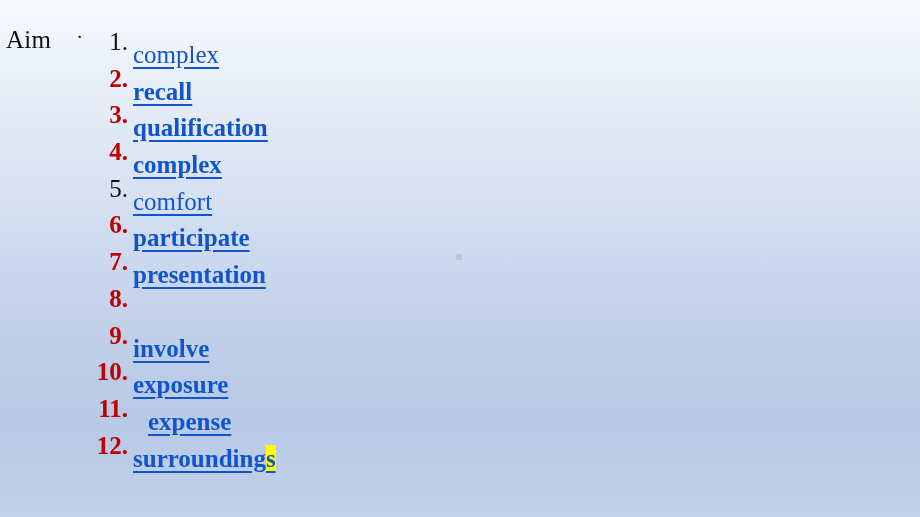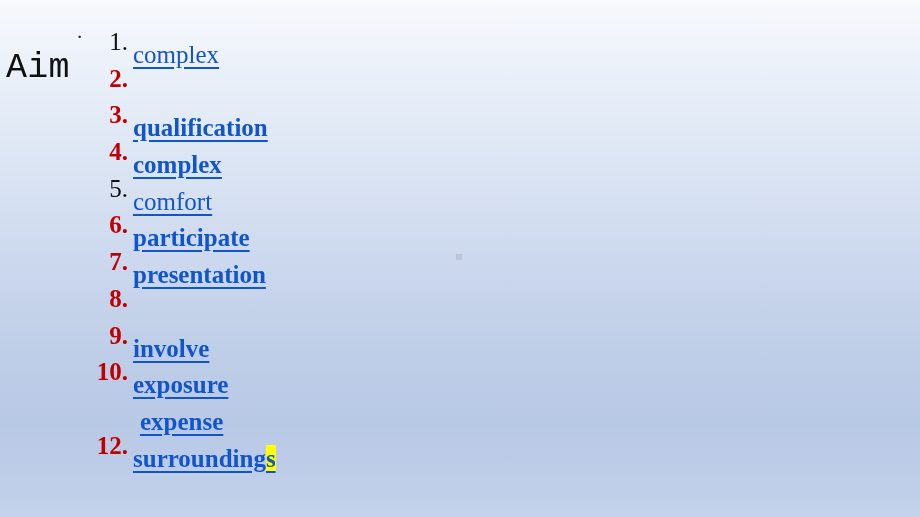--- a/index.html
+++ b/index.html
@@ -33,28 +33,27 @@
         #b8c9e6  82%,
         #bdcde8  91%,
         #c4d2eb 100%);
   }
 
   
   .title {
     position: absolute;
     left: 6px;
     top: 21px;
-    font-family: Liberation Mono, monospace;
-    font-size: 35px;
+    font-family: Liberation Serif, serif;
+    font-size: 25px;
     line-height: 38px;
     font-weight: 400;
     color: #111111;
     white-space: nowrap;
     letter-spacing: 0.2px;
-    margin-top: 28px;
   }
 
   
   .list {
     position: absolute;
     left: 0;
     top: 24px;
     width: 920px;
   }
 
@@ -90,21 +89,21 @@
     text-decoration: underline;
     text-underline-offset: 4px;
     text-decoration-thickness: 2px;
     margin-top: 13px;
   }
   .word.plain {
     font-weight: 400;
     text-decoration-thickness: 1.5px;
   }
   .word.indent {
-    left: 140px;
+    left: 148px;
   }
 
   
   .hl {
     background: #FFFF00;
   }
 
   
   .stray-dot {
     position: absolute;
@@ -136,20 +135,21 @@
 
   <div class="stray-dot">·</div>
 
   <div class="list" id="vocab-list">
       <div class="row">
         <span class="num plain">1.</span>
         <span class="word plain">complex</span>
       </div>
       <div class="row">
         <span class="num">2.</span>
+        <span class="word">recall</span>
       </div>
       <div class="row">
         <span class="num">3.</span>
         <span class="word">qualification</span>
       </div>
       <div class="row">
         <span class="num">4.</span>
         <span class="word">complex</span>
       </div>
       <div class="row">
@@ -169,20 +169,21 @@
       </div>
       <div class="row">
         <span class="num">9.</span>
         <span class="word">involve</span>
       </div>
       <div class="row">
         <span class="num">10.</span>
         <span class="word">exposure</span>
       </div>
       <div class="row">
+        <span class="num">11.</span>
         <span class="word indent">expense</span>
       </div>
       <div class="row">
         <span class="num">12.</span>
         <span class="word"><span>surrounding</span><span class="hl">s</span></span>
       </div>
       <div class="row">
       </div>
     </div>
 

